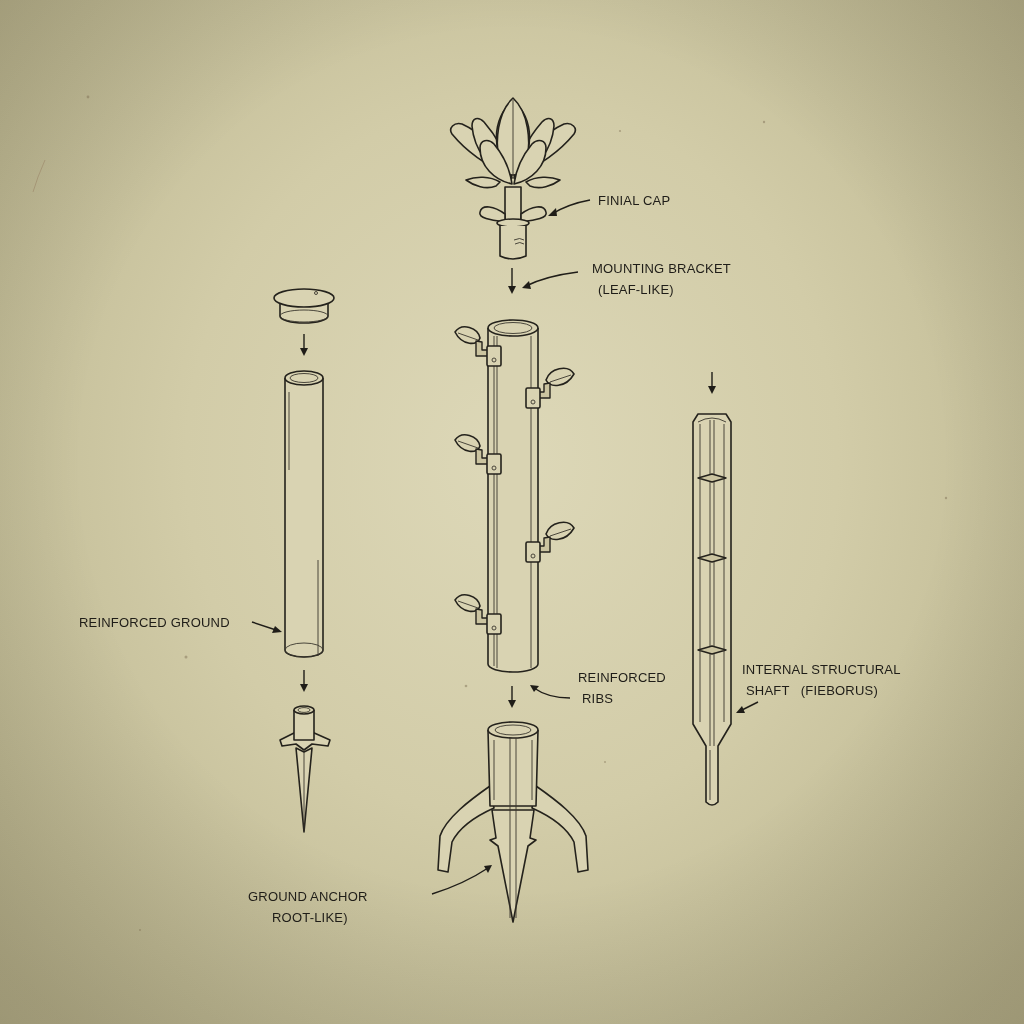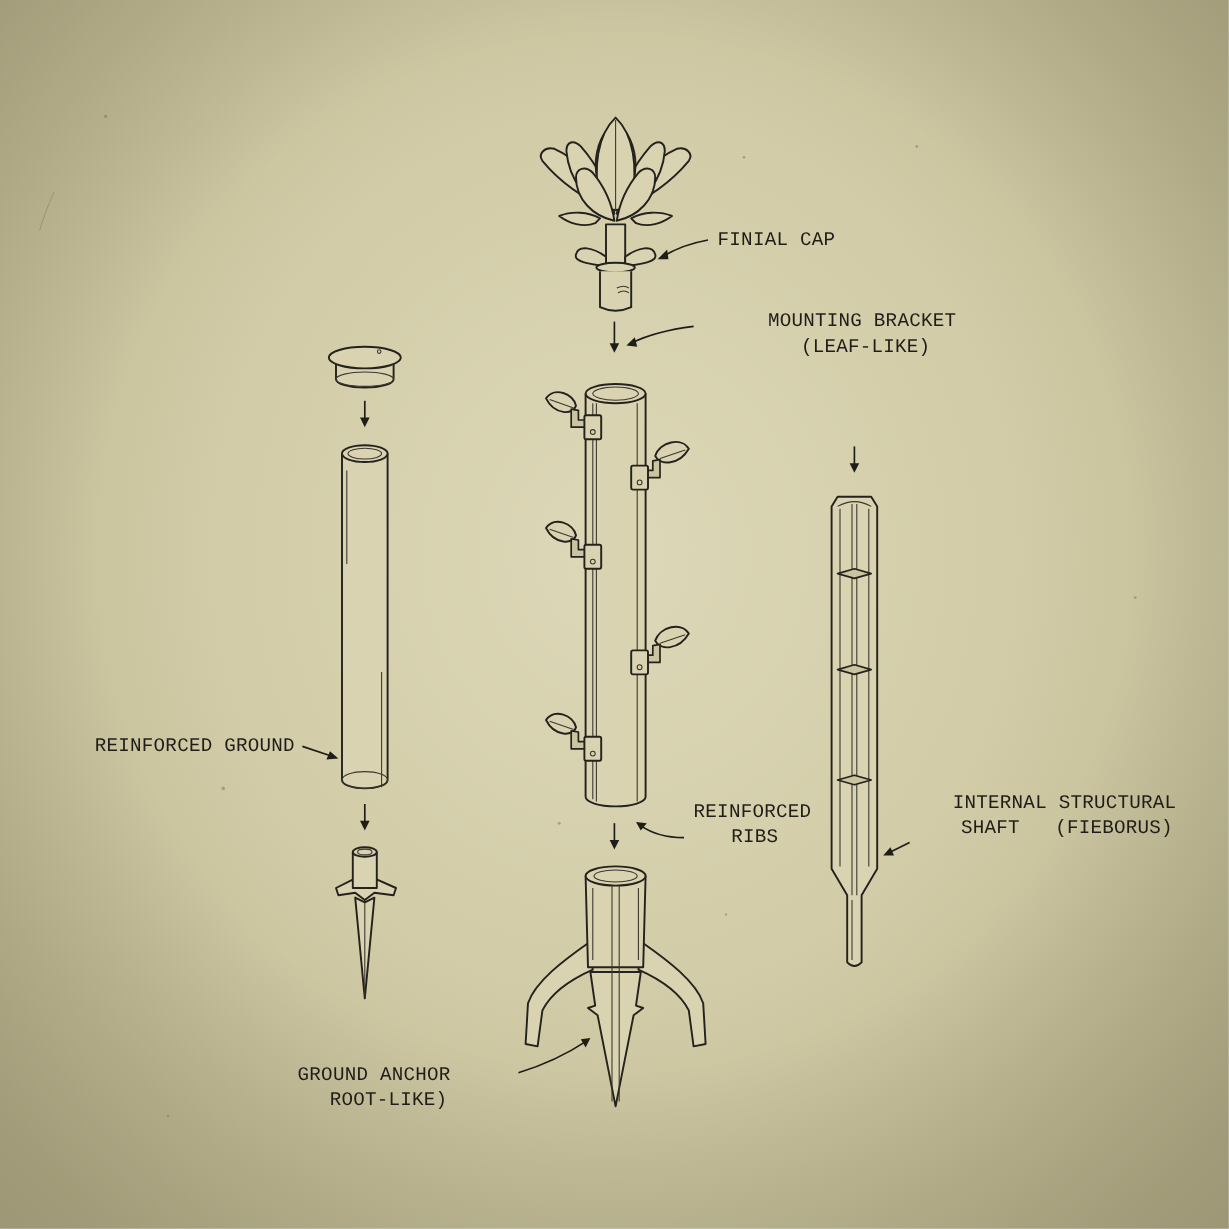--- a/index.html
+++ b/index.html
@@ -3,22 +3,22 @@
 <meta charset="utf-8">
 <style>
   html, body { margin:0; padding:0; }
   body {
     width:1024px; height:1024px; overflow:hidden; position:relative;
     background: radial-gradient(ellipse at 50% 45%, #ddd8b8 0%, #d2cca8 45%, #bfb993 80%, #b3ad88 100%);
     font-family: "DejaVu Sans", sans-serif;
   }
   #canvas { position:absolute; left:0; top:0; width:1024px; height:1024px; }
   .label {
-    position:absolute; color:#1f1d18; font-size:16px; letter-spacing:0.2px;
-    line-height:21px; white-space:nowrap; font-family:Liberation Mono, monospace;text-align:center;
+    position:absolute; color:#1f1d18; font-size:13px; letter-spacing:0.2px;
+    line-height:21px; white-space:nowrap; font-family:Liberation Sans, sans-serif;
   }
   .label span { display:block; }
   svg .thin { fill:none; stroke:#3a372e; stroke-width:0.9; }
   svg .fillpale { fill:#d9d3b2; stroke:#24221c; stroke-width:1.6; stroke-linejoin:round; }
   svg .fillshade { fill:#cbc4a0; stroke:#24221c; stroke-width:1.4; stroke-linejoin:round; }
   svg .arrow { fill:none; stroke:#1f1d18; stroke-width:1.4; }
   svg .arrowhead { fill:#1f1d18; }
 </style>
 </head>
 <body>
@@ -213,31 +213,31 @@
     <polygon class="arrowhead" points="736,713 742,706 745,713"></polygon>
 
     <path class="arrow" d="M432 894 Q464 884 488 868"></path>
     <polygon class="arrowhead" points="492,865 488,873 484,866"></polygon>
   </g>
 </svg>
 
 <div class="label" style="left:598px; top:190px;">
   <span>FINIAL CAP</span>
 </div>
-<div class="label" style="left:592px; top:258px;margin-left:48px;">
+<div class="label" style="left:592px; top:258px;">
   <span>MOUNTING BRACKET</span>
   <span style="padding-left:6px;">(LEAF-LIKE)</span>
 </div>
 <div class="label" style="left:79px; top:612px;">
   <span>REINFORCED GROUND</span>
 </div>
 <div class="label" style="left:578px; top:667px;">
   <span>REINFORCED</span>
   <span style="padding-left:4px;">RIBS</span>
 </div>
-<div class="label" style="left:794px; top:659px;">
+<div class="label" style="left:742px; top:659px;">
   <span>INTERNAL STRUCTURAL</span>
   <span style="padding-left:4px; white-space:pre;">SHAFT   (FIEBORUS)</span>
 </div>
 <div class="label" style="left:248px; top:886px;">
   <span>GROUND ANCHOR</span>
   <span style="padding-left:24px;">ROOT-LIKE)</span>
 </div>
 
 </body></html>

